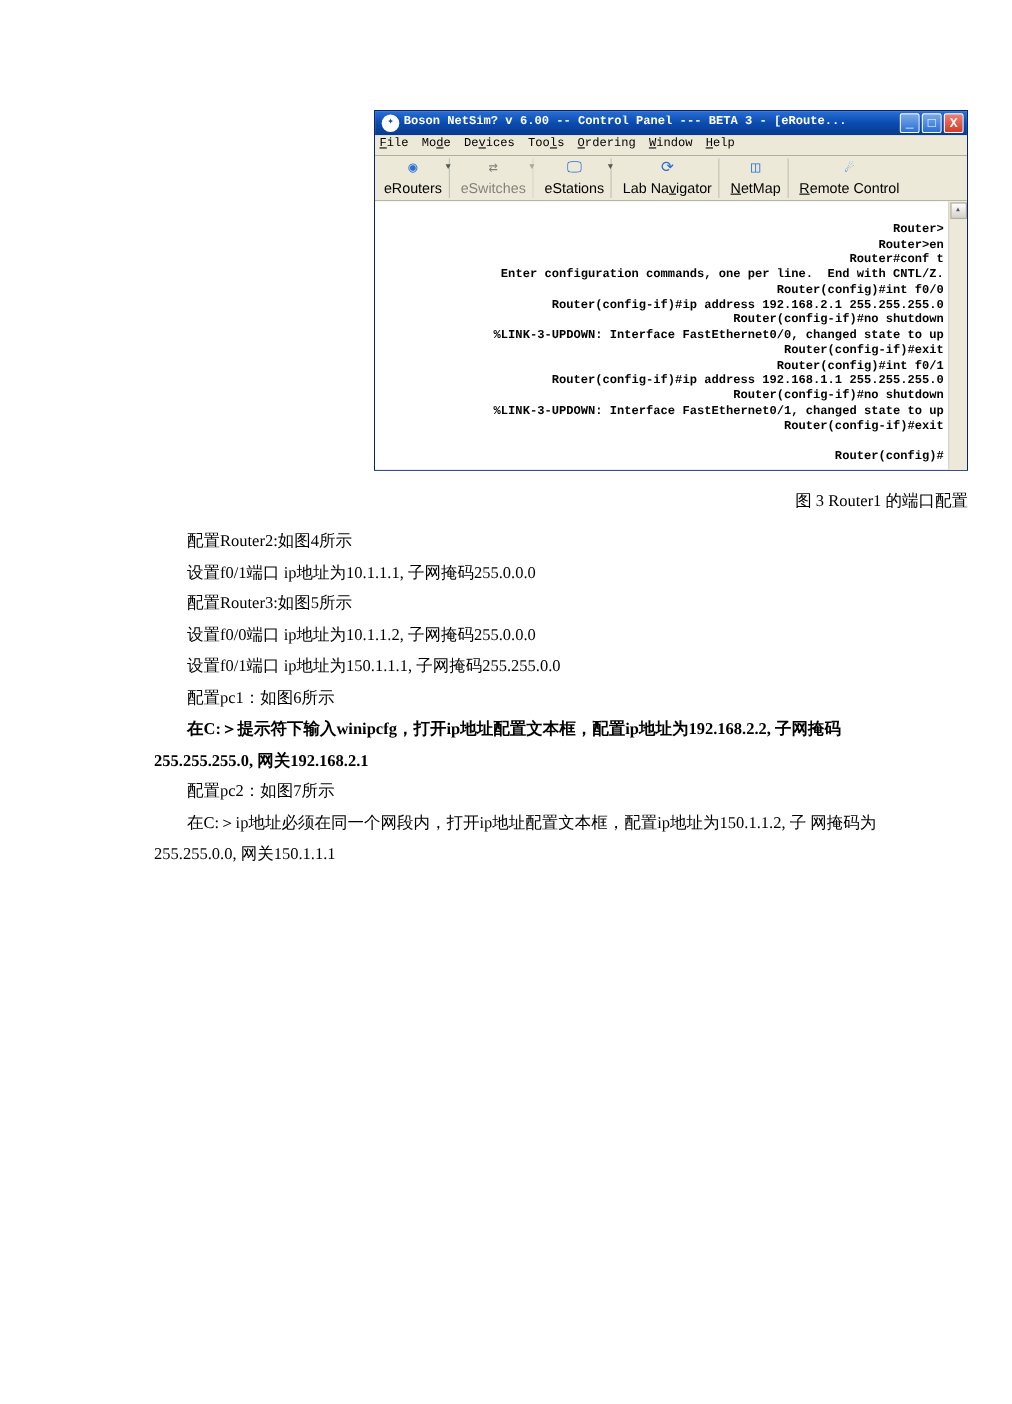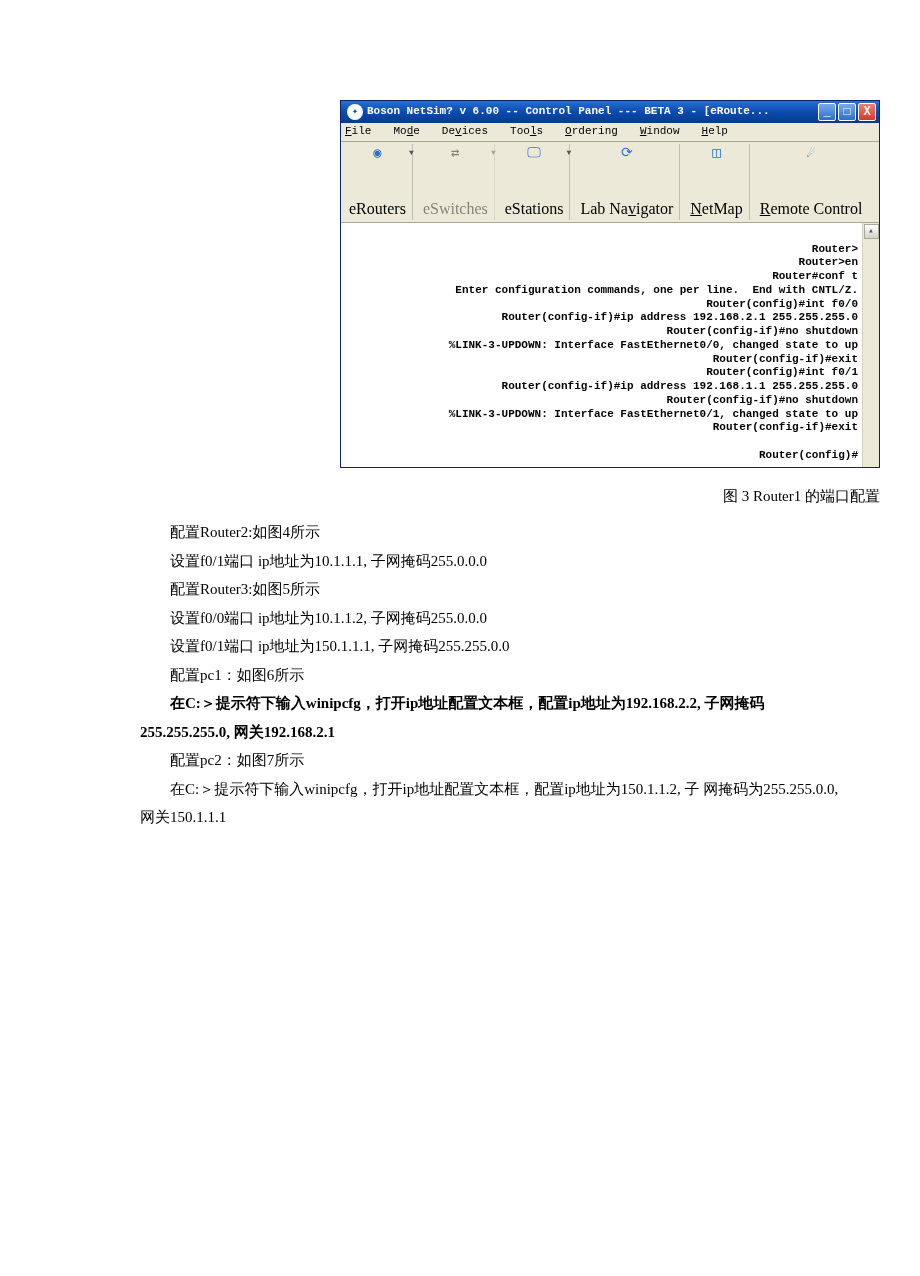--- a/index.html
+++ b/index.html
@@ -47,21 +47,21 @@
       display:flex;align-items:center;justify-content:center;
       font-size:12px;font-weight:bold;color:#fff;
     }
     .win-min,.win-max { background: linear-gradient(to bottom,#7aa9e8,#2a6fd4); }
     .win-close { background: linear-gradient(to bottom,#f08070,#d43a28); }
     .menubar {
       background: #ece9d8;
       border-bottom: 1px solid #aca899;
       padding: 2px 4px;
       display: flex;
-      gap: 22px;
+      gap: 12px;
       color: #000;
     }
     .menubar span { font-family: "Courier New", monospace; }
     .menubar .hk { text-decoration: underline; }
     .toolbar {
       background: #ece9d8;
       border-bottom: 1px solid #aca899;
       display: flex;
       padding: 2px 2px;
     }
@@ -73,21 +73,21 @@
     }
     .tool-sep {
       border-right: 1px solid #c0c0b0;
       margin-right: 4px; padding-right: 6px;
     }
     .tool-icon {
       width: 22px; height: 18px;
       display:flex;align-items:center;justify-content:center;
       font-size: 14px;
     }
-    .tool-label { font-size: 16px; font-family:Liberation Serif, serif; white-space: nowrap; margin-top: 36px; }
+    .tool-label { font-size: 13px; font-family:Liberation Sans, sans-serif; white-space: nowrap; }
     .dd { position:absolute; right:-2px; top:4px; font-size:8px; color:#555;}
     .console-wrap { display:flex; background:#fff; }
     .console {
       flex:1;
       padding: 6px 4px 4px 6px;
       color: #000;
       font-weight: bold;
       font-family: "Courier New", monospace;
       font-size: 11px;
       white-space: pre;
@@ -197,15 +197,15 @@
   <p class="para">设置f0/1端口 ip地址为10.1.1.1, 子网掩码255.0.0.0</p>
   <p class="para">配置Router3:如图5所示</p>
   <p class="para">设置f0/0端口 ip地址为10.1.1.2, 子网掩码255.0.0.0</p>
   <p class="para">设置f0/1端口 ip地址为150.1.1.1, 子网掩码255.255.0.0</p>
   <p class="para">配置pc1：如图6所示</p>
   <p style="margin:0 40px 0 100px;font-weight:bold;">
     <span style="display:inline-block;text-indent:2em;">在C:＞提示符下输入winipcfg，打开ip地址配置文本框，配置ip地址为192.168.2.2,  子网掩码255.255.255.0, 网关192.168.2.1</span>
   </p>
   <p class="para">配置pc2：如图7所示</p>
   <p style="margin:0 30px 0 100px;">
-    <span style="display:inline-block;text-indent:2em;">在C:＞提示符下输入winipcfg，打开ip地址配置文本框，配置ip地址为150.1.1.2, 子 网掩码为255.255.0.0, 网关150.1.1.1</span>
+    <span style="display:inline-block;text-indent:2em;">在C:＞ip地址必须在同一个网段内，打开ip地址配置文本框，配置ip地址为150.1.1.2, 子 网掩码为255.255.0.0, 网关150.1.1.1</span>
   </p>
 </div>
 
 </body></html>

